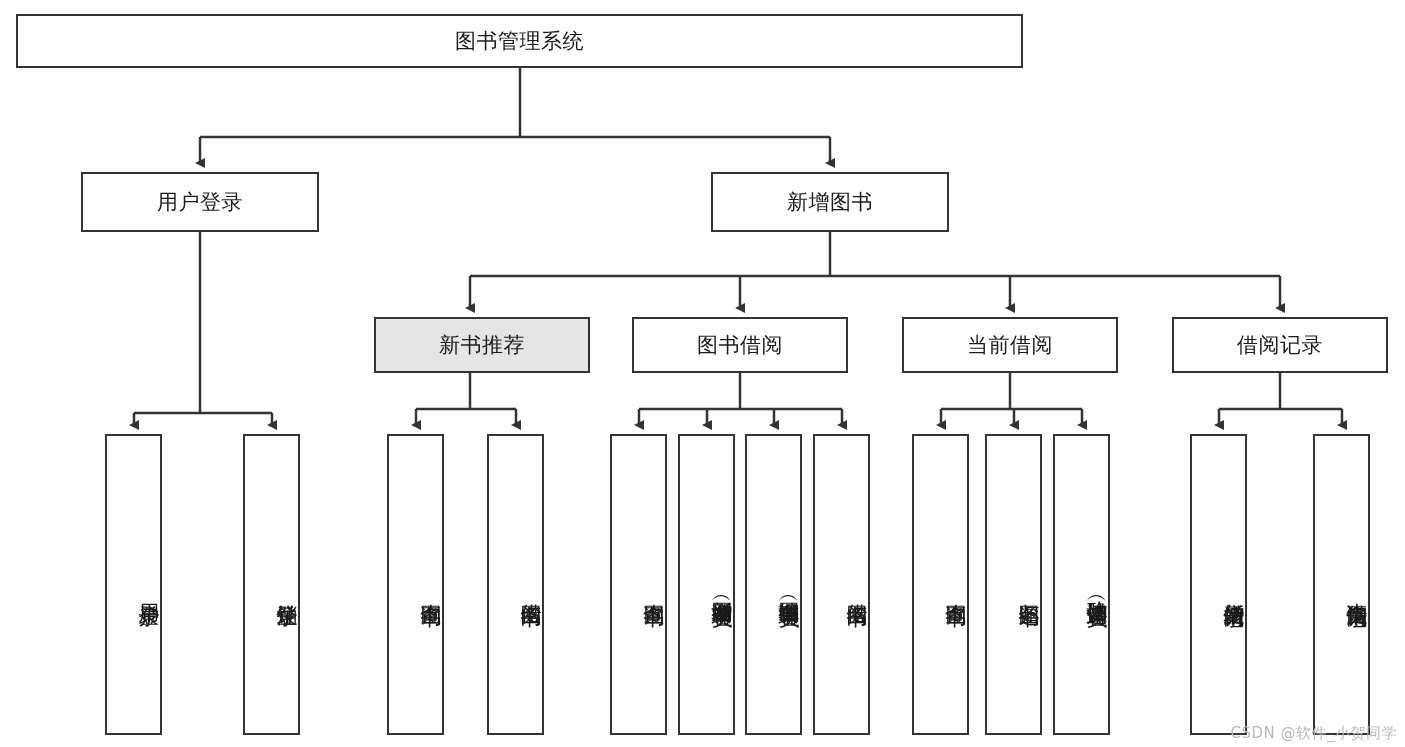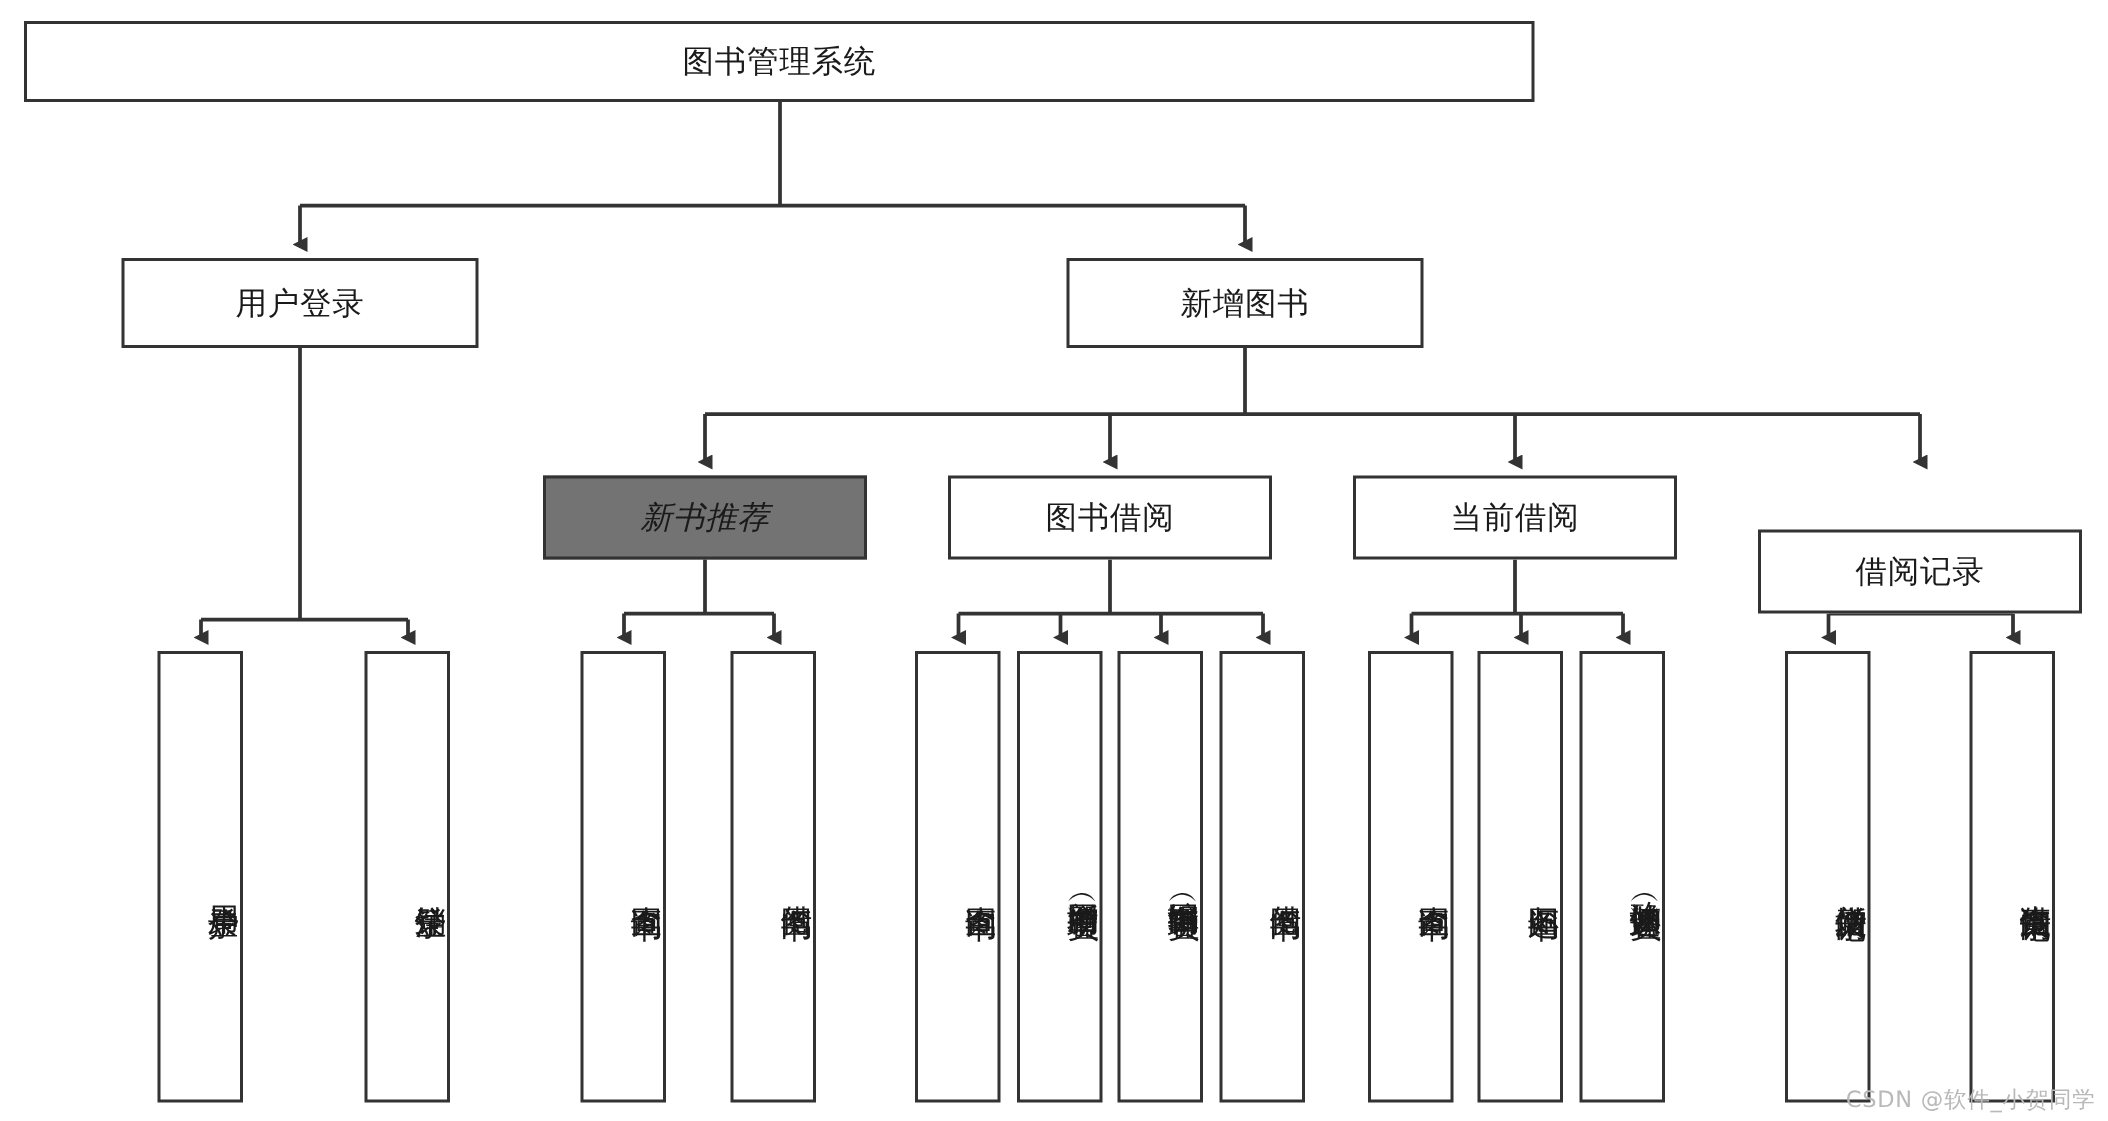--- a/index.html
+++ b/index.html
@@ -122,30 +122,30 @@
   <div id="nodes-layer">
       <div class="node horizontal" style="left: 16px; top: 14px; width: 1007px; height: 54px; border-color: rgb(51, 51, 51); background: rgb(255, 255, 255); color: rgb(26, 26, 26);">
         <span class="label">图书管理系统</span>
       </div>
       <div class="node horizontal" style="left: 81px; top: 172px; width: 238px; height: 60px; border-color: rgb(51, 51, 51); background: rgb(255, 255, 255); color: rgb(26, 26, 26);">
         <span class="label">用户登录</span>
       </div>
       <div class="node horizontal" style="left: 711px; top: 172px; width: 238px; height: 60px; border-color: rgb(51, 51, 51); background: rgb(255, 255, 255); color: rgb(26, 26, 26);">
         <span class="label">新增图书</span>
       </div>
-      <div class="node horizontal" style="left: 362px; top: 317px; width: 216px; height: 56px; border-color: rgb(51, 51, 51); background: #737373; color: rgb(26, 26, 26); font-style: italic;">
+      <div class="node horizontal" style="left: 374px; top: 317px; width: 216px; height: 56px; border-color: rgb(51, 51, 51); background: #e5e5e5; color: rgb(26, 26, 26);">
         <span class="label">新书推荐</span>
       </div>
       <div class="node horizontal" style="left: 632px; top: 317px; width: 216px; height: 56px; border-color: rgb(51, 51, 51); background: rgb(255, 255, 255); color: rgb(26, 26, 26); text-align: center;">
         <span class="label">图书借阅</span>
       </div>
       <div class="node horizontal" style="left: 902px; top: 317px; width: 216px; height: 56px; border-color: rgb(51, 51, 51); background: rgb(255, 255, 255); color: rgb(26, 26, 26); text-align: right;">
         <span class="label">当前借阅</span>
       </div>
-      <div class="node horizontal" style="left: 1172px; top: 317px; width: 216px; height: 56px; border-color: rgb(51, 51, 51); background: rgb(255, 255, 255); color: rgb(26, 26, 26); margin-top: 36px;">
+      <div class="node horizontal" style="left: 1172px; top: 317px; width: 216px; height: 56px; border-color: rgb(51, 51, 51); background: rgb(255, 255, 255); color: rgb(26, 26, 26);">
         <span class="label">借阅记录</span>
       </div>
       <div class="node vertical" style="left: 105px; top: 434px; width: 57px; height: 301px; border-color: rgb(51, 51, 51); background: rgb(255, 255, 255); color: rgb(26, 26, 26);">
         <span class="label">用户登录</span>
       </div>
       <div class="node vertical" style="left: 243px; top: 434px; width: 57px; height: 301px; border-color: rgb(51, 51, 51); background: rgb(255, 255, 255); color: rgb(26, 26, 26);">
         <span class="label">注销登录</span>
       </div>
       <div class="node vertical" style="left: 387px; top: 434px; width: 57px; height: 301px; border-color: rgb(51, 51, 51); background: rgb(255, 255, 255); color: rgb(26, 26, 26);">
         <span class="label">查询图书</span>

